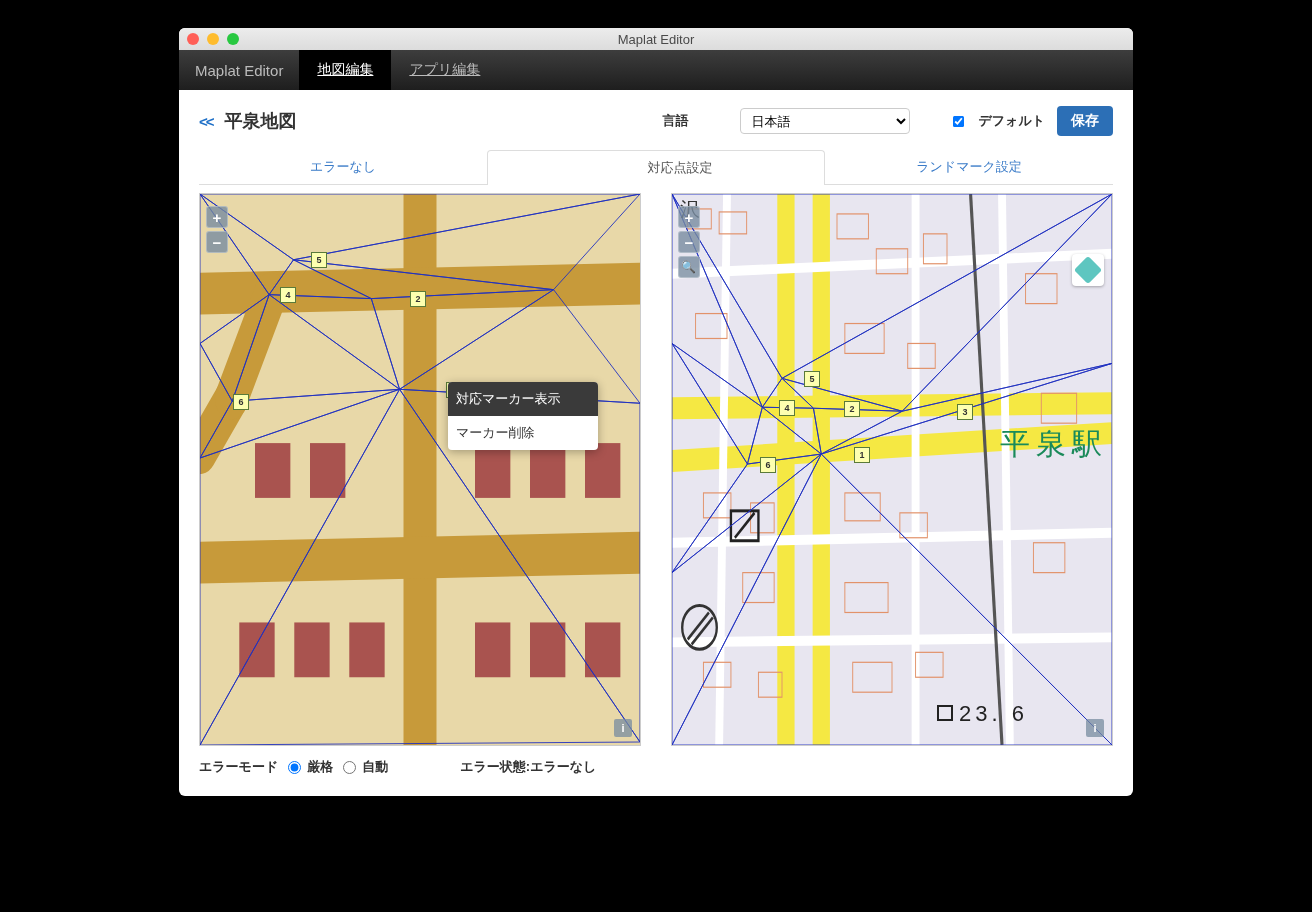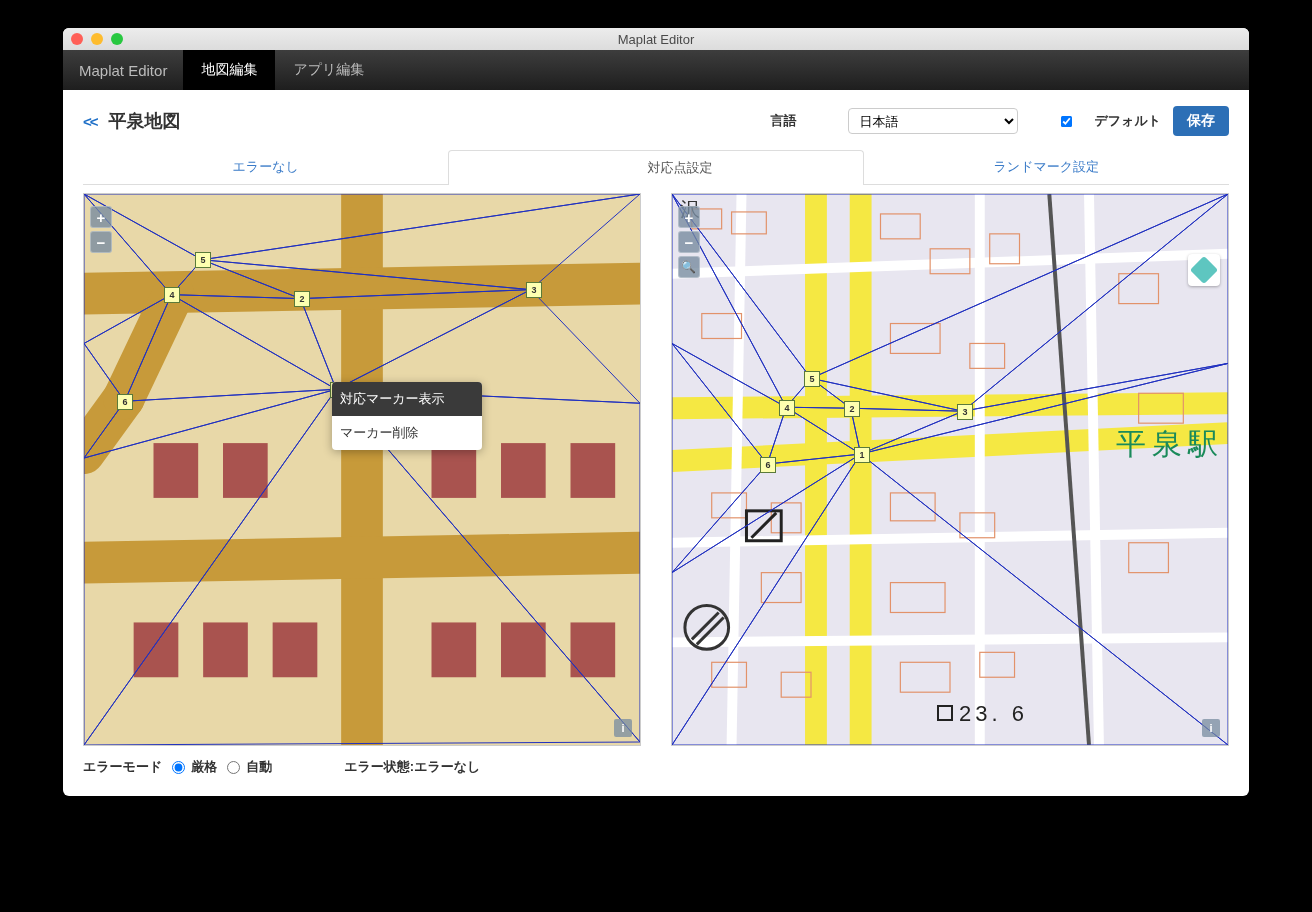--- a/index.html
+++ b/index.html
@@ -1,35 +1,35 @@
 <!DOCTYPE html>
 <html><head>
 <meta charset="utf-8">
 <style>
 *{box-sizing:border-box;margin:0;padding:0;}
 body{background:#000;font-family:-apple-system,"Helvetica Neue",Arial,sans-serif;font-size:13px;color:#333;}
-.window{width:1186px;margin:28px auto 0;background:#fff;border-radius:6px;overflow:hidden;box-shadow:0 10px 40px rgba(0,0,0,.5);}
+.window{width:954px;margin:28px auto 0;background:#fff;border-radius:6px;overflow:hidden;box-shadow:0 10px 40px rgba(0,0,0,.5);}
 .titlebar{height:22px;background:linear-gradient(#ececec,#dcdcdc);display:flex;align-items:center;padding:0 8px;position:relative;}
 .traffic{display:flex;gap:8px;}
 .tl{width:12px;height:12px;border-radius:50%;}
 .tl.red{background:#ff5f57;}
 .tl.yellow{background:#febc2e;}
 .tl.green{background:#28c840;}
 .titlebar-title{position:absolute;left:0;right:0;text-align:center;font-size:13px;color:#4a4a4a;}
 .navbar{height:40px;background:linear-gradient(#3d3d3d,#1e1e1e);display:flex;align-items:stretch;}
 .nav-brand{color:#bbb;font-size:15px;padding:0 16px;display:flex;align-items:center;}
-.nav-tab{padding:0 18px;display:flex;align-items:center;color:#bbb;font-size:14px;border:none;background:transparent;}
+.nav-tab{padding:0 18px;display:flex;align-items:center;color:#bbb;font-size:14px;border:none;background:transparent;text-decoration:underline;}
 .nav-tab.active{background:#000;color:#fff;}
 .toolbar{display:flex;align-items:center;padding:16px 20px 10px;gap:12px;}
 .back{color:#1e6fc7;font-weight:bold;letter-spacing:-2px;font-size:15px;}
 .doc-title{font-size:18px;font-weight:600;}
 .spacer{flex:1;}
 .lang-label{font-weight:600;font-size:13px;margin-right:40px;}
 .lang-select{width:170px;height:26px;border:1px solid #ccc;border-radius:4px;padding:0 6px;background:#fff;font-size:13px;}
-.default-wrap{display:flex;align-items:center;gap:21px;margin-left:30px;}
+.default-wrap{display:flex;align-items:center;gap:13px;margin-left:30px;}
 .default-wrap input{transform:scale(.85);}
 .default-wrap label{font-weight:600;font-size:13px;}
 .save-btn{margin-left:auto;background:#2c6fb6;color:#fff;border:none;border-radius:4px;padding:6px 14px;font-size:14px;font-weight:600;}
 .subtabs{display:flex;margin:4px 20px 8px;}
 .subtab{flex:1;text-align:center;padding:8px 0;font-size:13px;color:#3a7bc8;border-bottom:1px solid #ddd;}
 .subtab.active{color:#555;border:1px solid #ddd;border-bottom:none;border-radius:4px 4px 0 0;background:#fff;padding-left:48px;}
 .maps{display:flex;gap:30px;padding:0 20px;}
 .map-pane{position:relative;width:560px;height:553px;border:1px solid #ccc;overflow:hidden;}
 .left-map{background:#e8d8a8;}
 .right-map{background:#e8e6f0;}

